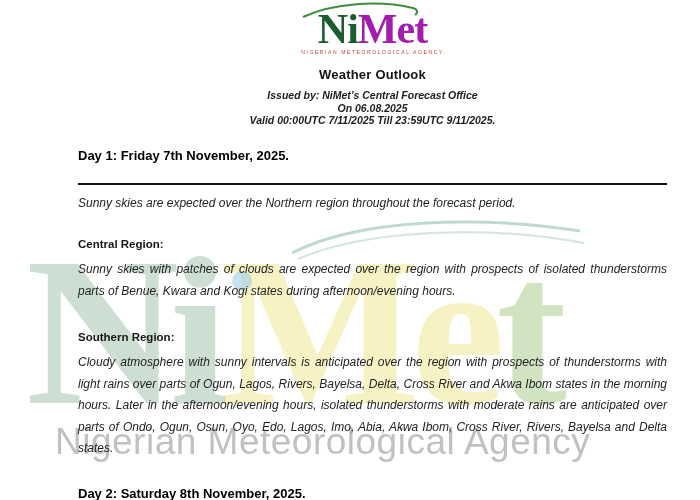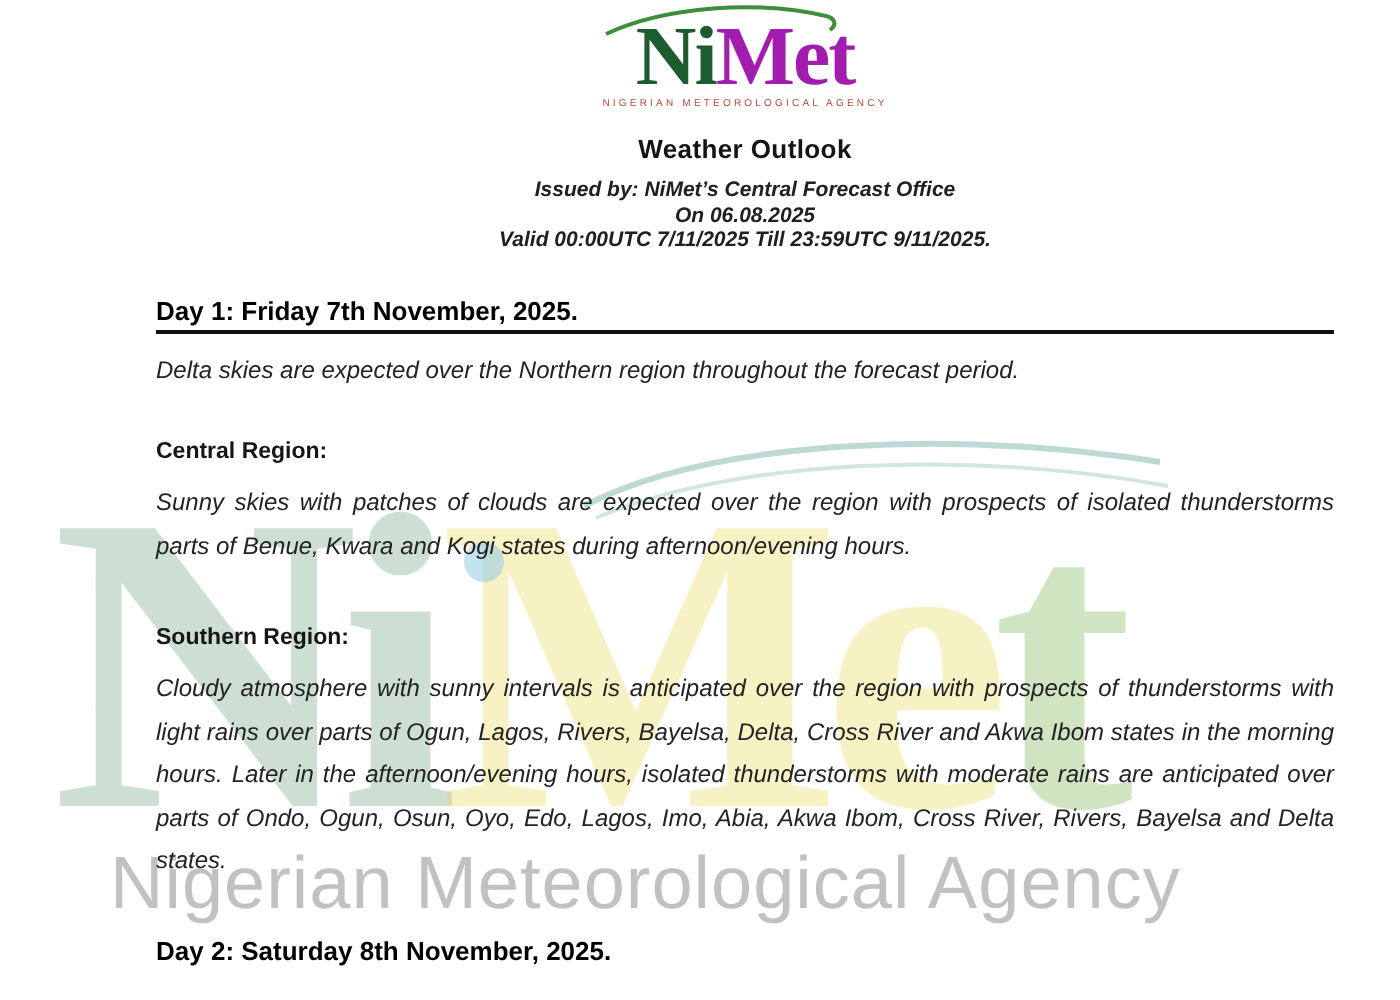--- a/index.html
+++ b/index.html
@@ -56,21 +56,21 @@
     margin-top:7px;line-height:20px;letter-spacing:0.2px;
   }
   .doc-meta{
     font-size:10.5px;font-weight:700;font-style:italic;
     color:#202020;line-height:12.5px;margin-top:4px;
   }
   .doc-meta div{margin:0;}
   .day-heading{
     margin-top:21px;
     font-size:13px;font-weight:bold;color:#000;
-    line-height:15px;padding-bottom:2px;
+    line-height:15px;padding-bottom:20px;
     border-bottom:2px solid #111;
   }
   .region-label{
     margin-top:16px;
     font-size:11.5px;font-weight:bold;color:#161616;
     line-height:13px;
   }
   .region-label.gap-md{margin-top:24px;}
   .region-label.gap-lg{margin-top:29px;}
   .forecast{
@@ -110,21 +110,21 @@
       <div class="doc-meta">
         <div>Issued by: NiMet’s Central Forecast Office</div>
         <div>On 06.08.2025</div>
         <div>Valid 00:00UTC 7/11/2025 Till 23:59UTC 9/11/2025.</div>
       </div>
     </div>
 
     <div class="day-heading">Day 1: Friday 7th November, 2025.</div>
 
     <div>
-      <div class="forecast">Delta skies are expected over the Northern region throughout the forecast period.</div>
+      <div class="forecast">Sunny skies are expected over the Northern region throughout the forecast period.</div>
     </div>
 
     <div>
       <div class="region-label gap-md">Central Region:</div>
       <div class="forecast">Sunny skies with patches of clouds are expected over the region with prospects of isolated thunderstorms parts of Benue, Kwara and Kogi states during afternoon/evening hours.</div>
     </div>
 
     <div>
       <div class="region-label gap-lg">Southern Region:</div>
       <div class="forecast">Cloudy atmosphere with sunny intervals is anticipated over the region with prospects of thunderstorms with light rains over parts of Ogun, Lagos, Rivers, Bayelsa, Delta, Cross River and Akwa Ibom states in the morning hours. Later in the afternoon/evening hours, isolated thunderstorms with moderate rains are anticipated over parts of Ondo, Ogun, Osun, Oyo, Edo, Lagos, Imo, Abia, Akwa Ibom, Cross River, Rivers, Bayelsa and Delta states.</div>

